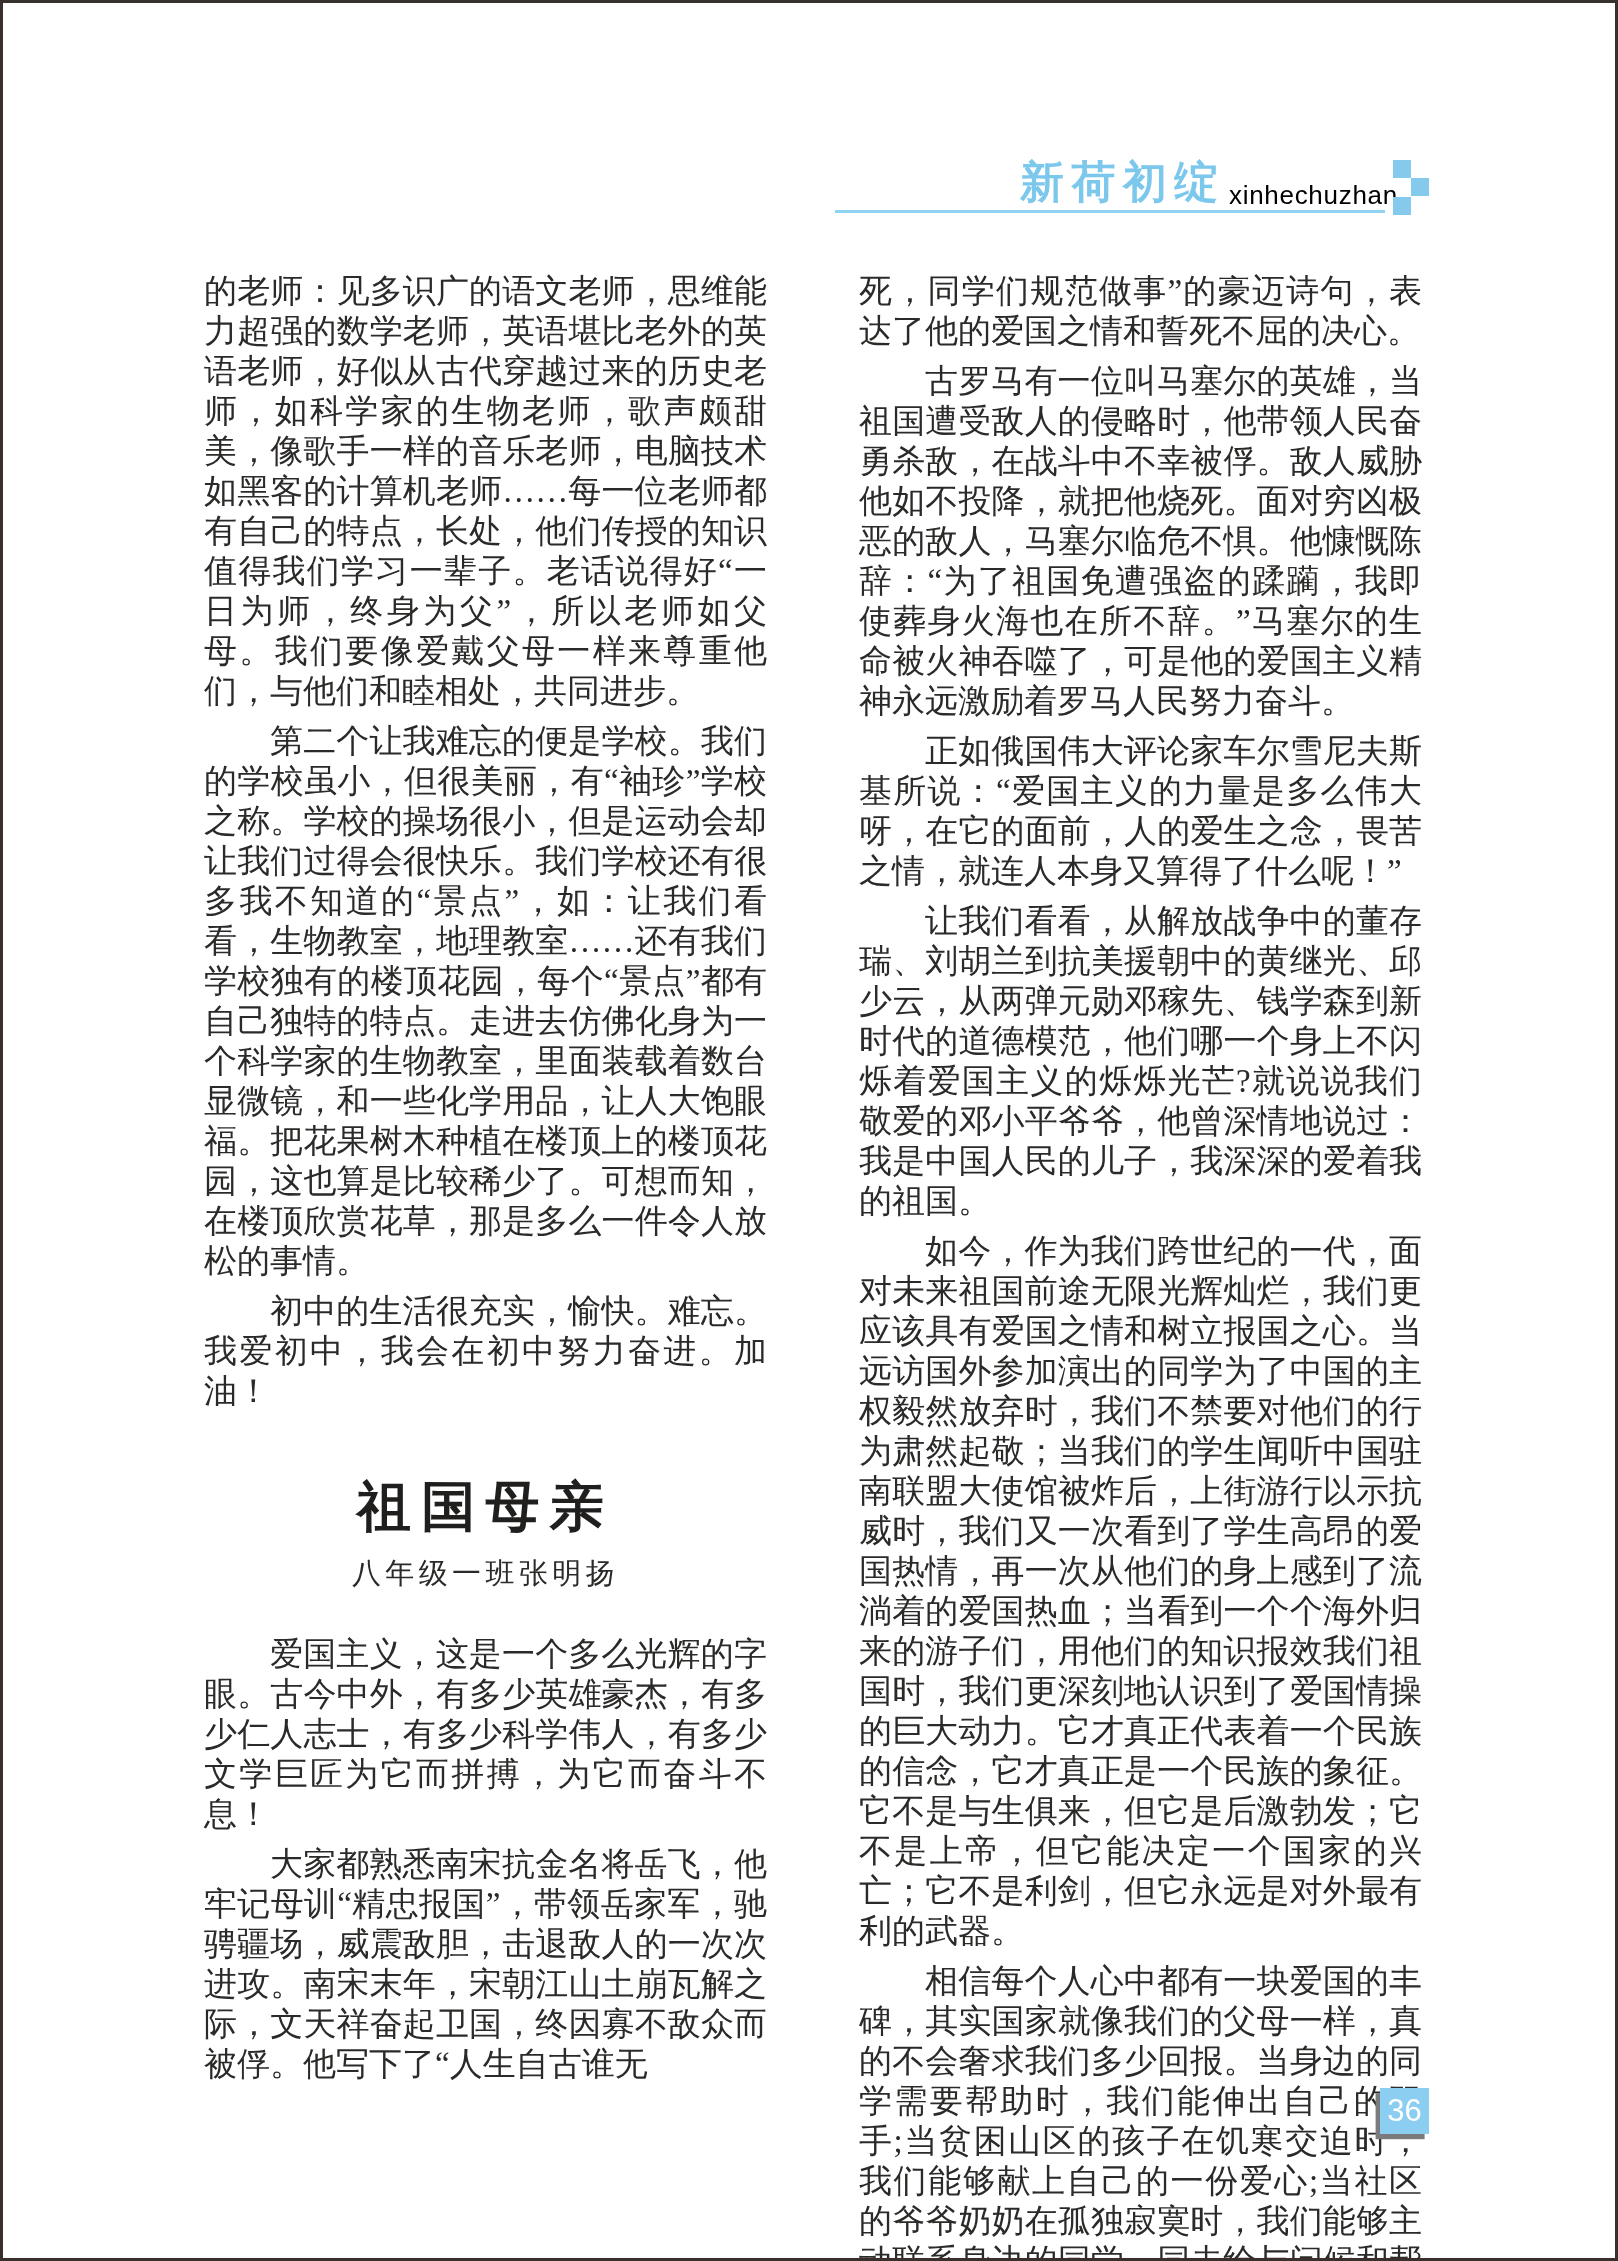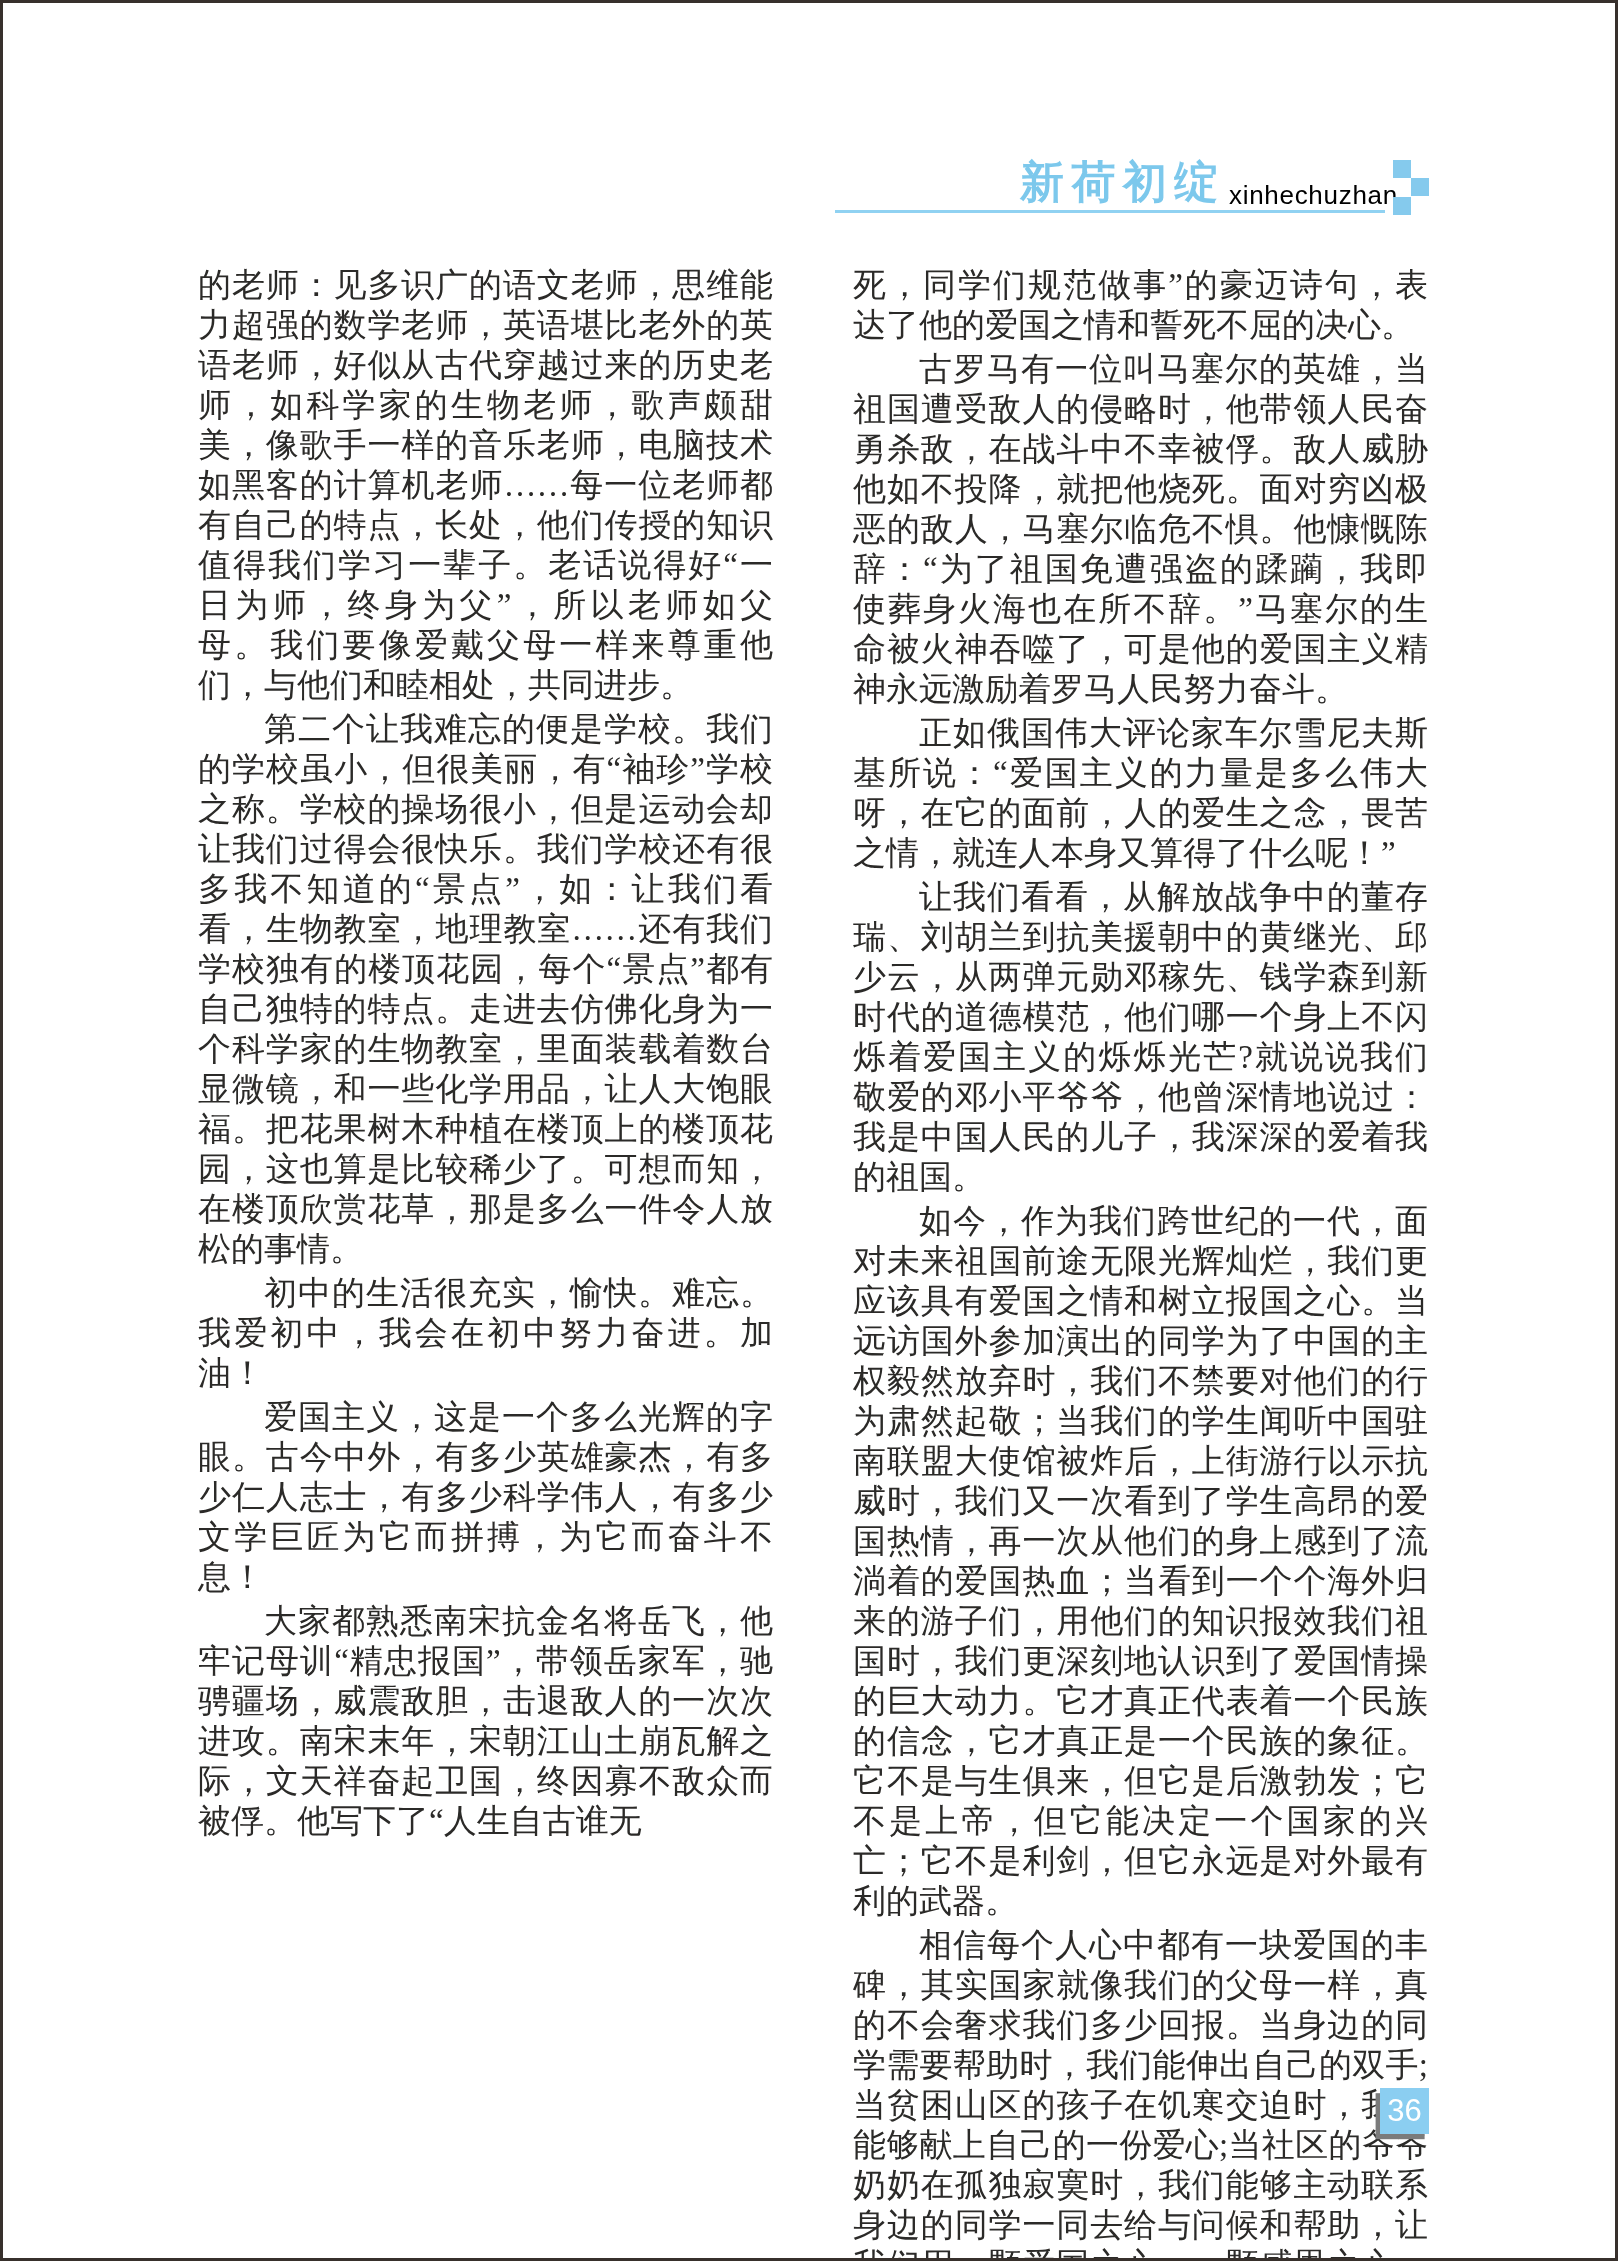--- a/index.html
+++ b/index.html
@@ -35,21 +35,21 @@
   .sq3 { left:1390px; top:194px; }
 
   
   .col {
     position:absolute; top:258px; width:583px;
     font-size:33px; line-height:40px; color:#2b2a28;
     text-align:justify; word-break:break-all;
   }
   .col-left  { left:191px; }
   .col-right { left:846px; }
-  .para { margin:4px; text-indent:2em; }
+  .para { margin:10px; text-indent:2em; }
   .para.noindent { text-indent:0; }
 
   
   .article-title-block { margin-top:62px; margin-bottom:41px; text-align:center; text-indent:0; }
   .article-title {
     font-size:54px; font-weight:bold; letter-spacing:10.3px;
     line-height:68px; color:#201f1e;
   }
   .article-byline {
     font-size:29px; letter-spacing:4.4px; margin-top:11.8px; color:#2b2a28;
@@ -74,20 +74,24 @@
   <div class="header-line"></div>
   <div class="sq sq1"></div>
   <div class="sq sq2"></div>
   <div class="sq sq3"></div>
 
   <div class="col col-left">
     <p class="para noindent">的老师：见多识广的语文老师，思维能力超强的数学老师，英语堪比老外的英语老师，好似从古代穿越过来的历史老师，如科学家的生物老师，歌声颇甜美，像歌手一样的音乐老师，电脑技术如黑客的计算机老师……每一位老师都有自己的特点，长处，他们传授的知识值得我们学习一辈子。老话说得好“一日为师，终身为父”，所以老师如父母。我们要像爱戴父母一样来尊重他们，与他们和睦相处，共同进步。</p>
     <p class="para">第二个让我难忘的便是学校。我们的学校虽小，但很美丽，有“袖珍”学校之称。学校的操场很小，但是运动会却让我们过得会很快乐。我们学校还有很多我不知道的“景点”，如：让我们看看，生物教室，地理教室……还有我们学校独有的楼顶花园，每个“景点”都有自己独特的特点。走进去仿佛化身为一个科学家的生物教室，里面装载着数台显微镜，和一些化学用品，让人大饱眼福。把花果树木种植在楼顶上的楼顶花园，这也算是比较稀少了。可想而知，在楼顶欣赏花草，那是多么一件令人放松的事情。</p>
     <p class="para">初中的生活很充实，愉快。难忘。我爱初中，我会在初中努力奋进。加油！</p>
 
+    <div class="article-title-block">
+      <div class="article-title">祖国母亲</div>
+      <div class="article-byline">八年级一班张明扬</div>
+    </div>
 
     <p class="para">爱国主义，这是一个多么光辉的字眼。古今中外，有多少英雄豪杰，有多少仁人志士，有多少科学伟人，有多少文学巨匠为它而拼搏，为它而奋斗不息！</p>
     <p class="para">大家都熟悉南宋抗金名将岳飞，他牢记母训“精忠报国”，带领岳家军，驰骋疆场，威震敌胆，击退敌人的一次次进攻。南宋末年，宋朝江山土崩瓦解之际，文天祥奋起卫国，终因寡不敌众而被俘。他写下了“人生自古谁无</p>
   </div>
 
   <div class="col col-right">
     <p class="para noindent">死，同学们规范做事”的豪迈诗句，表达了他的爱国之情和誓死不屈的决心。</p>
     <p class="para">古罗马有一位叫马塞尔的英雄，当祖国遭受敌人的侵略时，他带领人民奋勇杀敌，在战斗中不幸被俘。敌人威胁他如不投降，就把他烧死。面对穷凶极恶的敌人，马塞尔临危不惧。他慷慨陈辞：“为了祖国免遭强盗的蹂躏，我即使葬身火海也在所不辞。”马塞尔的生命被火神吞噬了，可是他的爱国主义精神永远激励着罗马人民努力奋斗。</p>
     <p class="para">正如俄国伟大评论家车尔雪尼夫斯基所说：“爱国主义的力量是多么伟大呀，在它的面前，人的爱生之念，畏苦之情，就连人本身又算得了什么呢！”</p>
     <p class="para">让我们看看，从解放战争中的董存瑞、刘胡兰到抗美援朝中的黄继光、邱少云，从两弹元勋邓稼先、钱学森到新时代的道德模范，他们哪一个身上不闪烁着爱国主义的烁烁光芒?就说说我们敬爱的邓小平爷爷，他曾深情地说过：我是中国人民的儿子，我深深的爱着我的祖国。</p>

